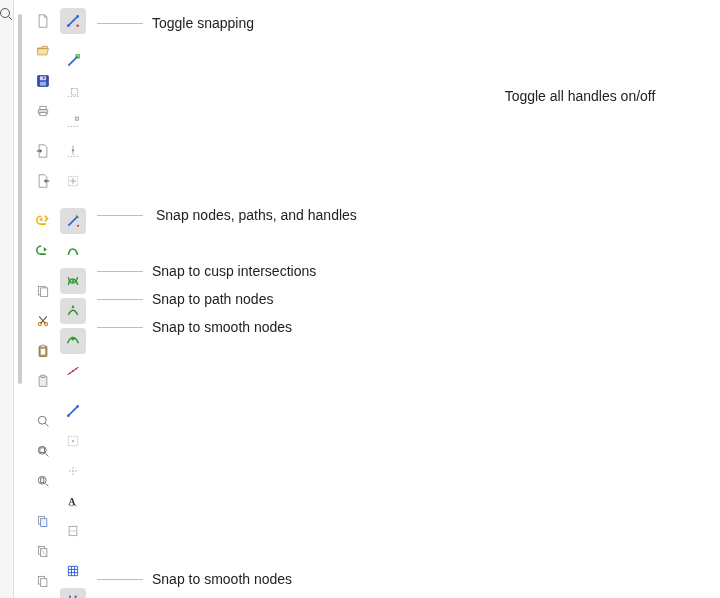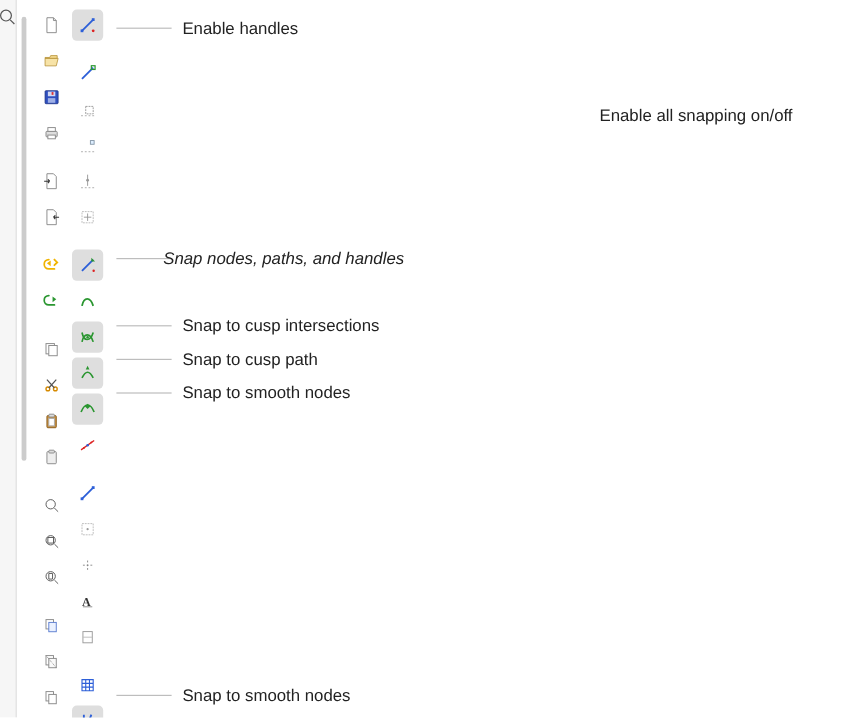--- a/index.html
+++ b/index.html
@@ -354,34 +354,34 @@
       <svg width="18" height="18" viewBox="0 0 18 18">
           <line x1="5" y1="2" x2="5" y2="16" stroke="#2d5fd8" stroke-width="2"></line>
           <line x1="13" y1="2" x2="8" y2="16" stroke="#2d5fd8" stroke-width="2"></line>
         </svg>
     </button>
   </div>
 </div>
 
 <div class="callouts">
   <div class="callout-line" style="left:97px; top:23px; width:46px;"></div>
-  <div class="callout-text" style="left:152px; top:15px;">Enable handles</div>
+  <div class="callout-text" style="left:152px; top:15px;">Toggle snapping</div>
 
   <div class="callout-line" style="left:97px; top:215px; width:46px;"></div>
-  <div class="callout-text" style="left:136px; top:207px;font-style:italic;">Snap nodes, paths, and handles</div>
+  <div class="callout-text" style="left:156px; top:207px;">Snap nodes, paths, and handles</div>
 
   <div class="callout-line" style="left:97px; top:271px; width:46px;"></div>
   <div class="callout-text" style="left:152px; top:263px;">Snap to cusp intersections</div>
 
   <div class="callout-line" style="left:97px; top:299px; width:46px;"></div>
-  <div class="callout-text" style="left:152px; top:291px;">Snap to cusp path</div>
+  <div class="callout-text" style="left:152px; top:291px;">Snap to path nodes</div>
 
   <div class="callout-line" style="left:97px; top:327px; width:46px;"></div>
   <div class="callout-text" style="left:152px; top:319px;">Snap to smooth nodes</div>
 
   <div class="callout-line" style="left:97px; top:579px; width:46px;"></div>
   <div class="callout-text" style="left:152px; top:571px;">Snap to smooth nodes</div>
 </div>
 
 <div class="shortcut-wrap">
 
-  <div class="shortcut-caption">Enable all snapping on/off</div>
+  <div class="shortcut-caption">Toggle all handles on/off</div>
 </div>
 
 </body></html>

